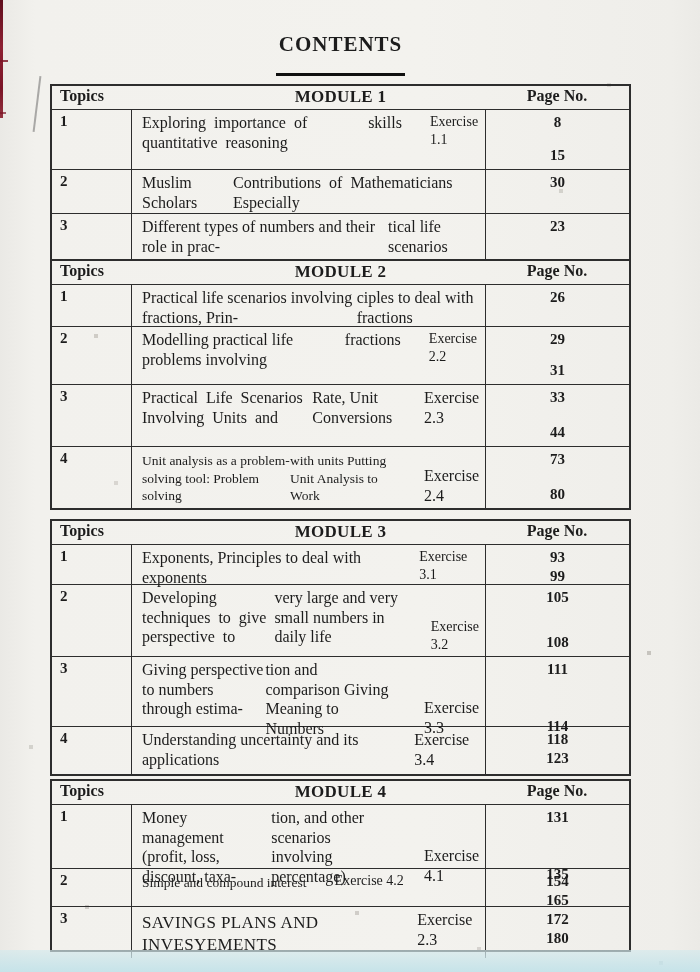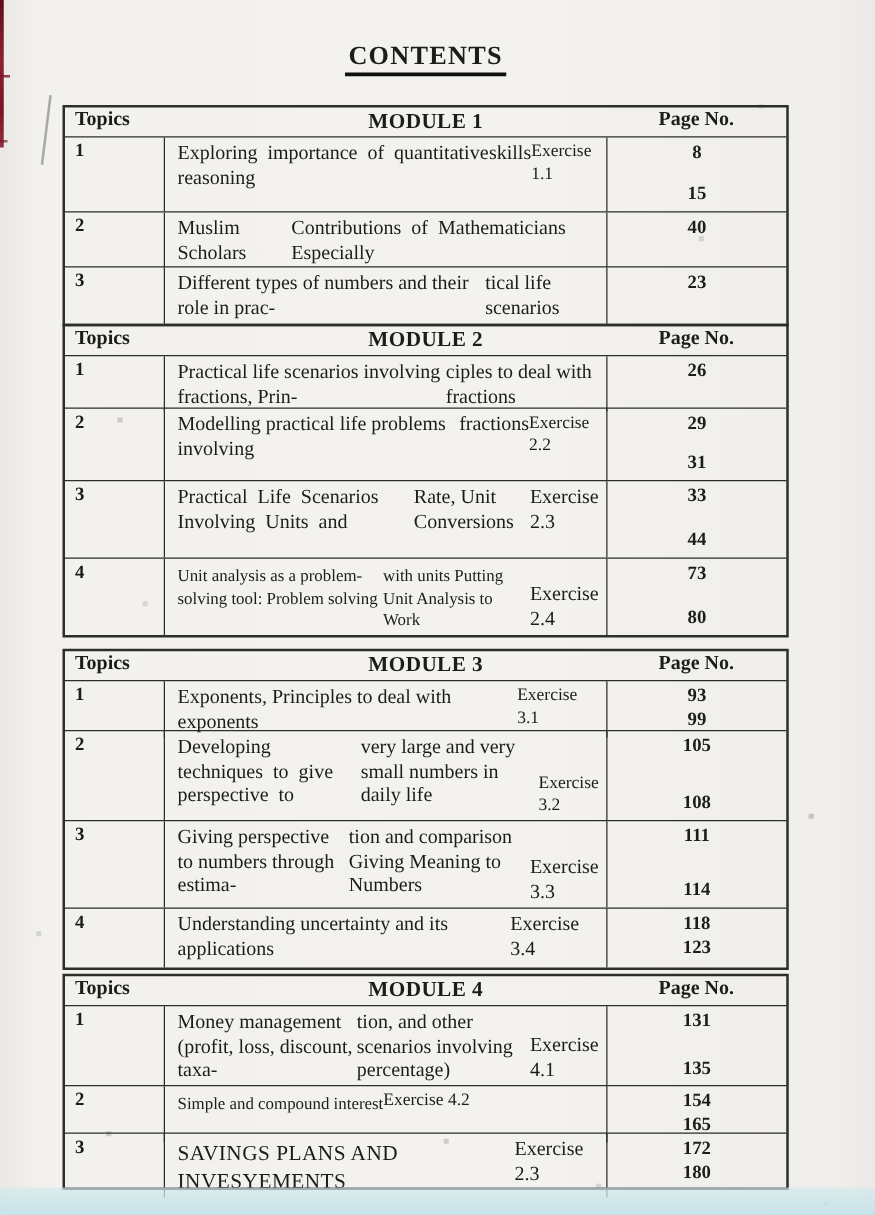--- a/index.html
+++ b/index.html
@@ -23,21 +23,21 @@
     box-shadow: 95px 335px 0 1px #9a958d66, 560px 190px 0 1px #9a958d55, 648px 652px 0 1px #8a857d66,
       115px 482px 0 1px #9a958d4d, 660px 962px 0 1px #77889077, 86px 906px 0 1px #8a857d55,
       478px 948px 0 1px #8a857d44, 30px 746px 0 1px #9a958d55, 608px 84px 0 1px #9a958d44,
       356px 912px 0 1px #8a857d55; }
   .bottom-strip { position: absolute; left: 0; bottom: 0; width: 100%; height: 22px;
     background: linear-gradient(#d4e9ecaa, #c6e3e9); }
 
   
   .title-wrap { position: absolute; top: 32px; left: 50px; width: 581px; text-align: center; }
   .title { display: inline-block; font-weight: bold; font-size: 21px; letter-spacing: 1px;
-    border-bottom: 3px solid #101010; padding: 0 3px 1px 3px; }
+    border-bottom: 3px solid #101010; padding: 0 3px 16px 3px; }
 
   
   .modules { position: absolute; top: 84px; left: 50px; width: 581px; }
   .module { border: 2px solid #2d2d2d; background: transparent; }
   .module + .module { margin-top: -2px; }
   .module:nth-child(3) { margin-top: 9px; }
   .module:nth-child(4) { margin-top: 3px; }
 
   .mod-header { position: relative; height: 23px; font-weight: bold; padding-left: 34px; }
   .h-topics { position: absolute; left: 8px; top: 1px; font-size: 16px; }
@@ -48,21 +48,21 @@
   .cell-num { border-right: 1.6px solid #2d2d2d; font-weight: bold; font-size: 15px; padding: 3px 0 0 8px; }
   .cell-desc { padding: 3px 6px 2px 10px; display: flex; flex-direction: row; }
   .cell-pages { border-left: 1.6px solid #2d2d2d; display: flex; flex-direction: column; align-items: center;
     padding: 3px 0 4px 0; font-weight: bold; font-size: 15px; line-height: 19px; }
   .cell-pages.spread { justify-content: space-between; }
 
   .line { font-size: 16px; line-height: 19.5px; }
   .line.wide { word-spacing: 4px; }
   .size-small .line { font-size: 13.5px; line-height: 17.5px; padding-top: 2px; }
   .size-caps .line { font-size: 17px; line-height: 22px; letter-spacing: .4px; padding-top: 2px; }
-  .ex { font-size: 14px; line-height: 18px; }
+  .ex { font-size: 14px; line-height: 18px; margin-left: 28px; }
   .ex.md { font-size: 16px; line-height: 20px; }
   .ex.bottom { margin-top: auto; }
   .pg { }
 </style>
 </head>
 <body>
 
 <div class="page">
   <div class="red-mark"></div>
   <div class="red-tick-1"></div>
@@ -93,21 +93,21 @@
             <div class="pg">15</div>
           </div>
         </div>
         <div class="row" style="height: 44px;">
           <div class="cell-num">2</div>
           <div class="cell-desc">
             <div class="line">Muslim Scholars</div>
             <div class="line wide">Contributions of Mathematicians Especially</div>
           </div>
           <div class="cell-pages">
-            <div class="pg">40</div>
+            <div class="pg">30</div>
           </div>
         </div>
         <div class="row" style="height: 46px;">
           <div class="cell-num">3</div>
           <div class="cell-desc">
             <div class="line">Different types of numbers and their role in prac-</div>
             <div class="line">tical life scenarios</div>
           </div>
           <div class="cell-pages">
             <div class="pg">23</div>

